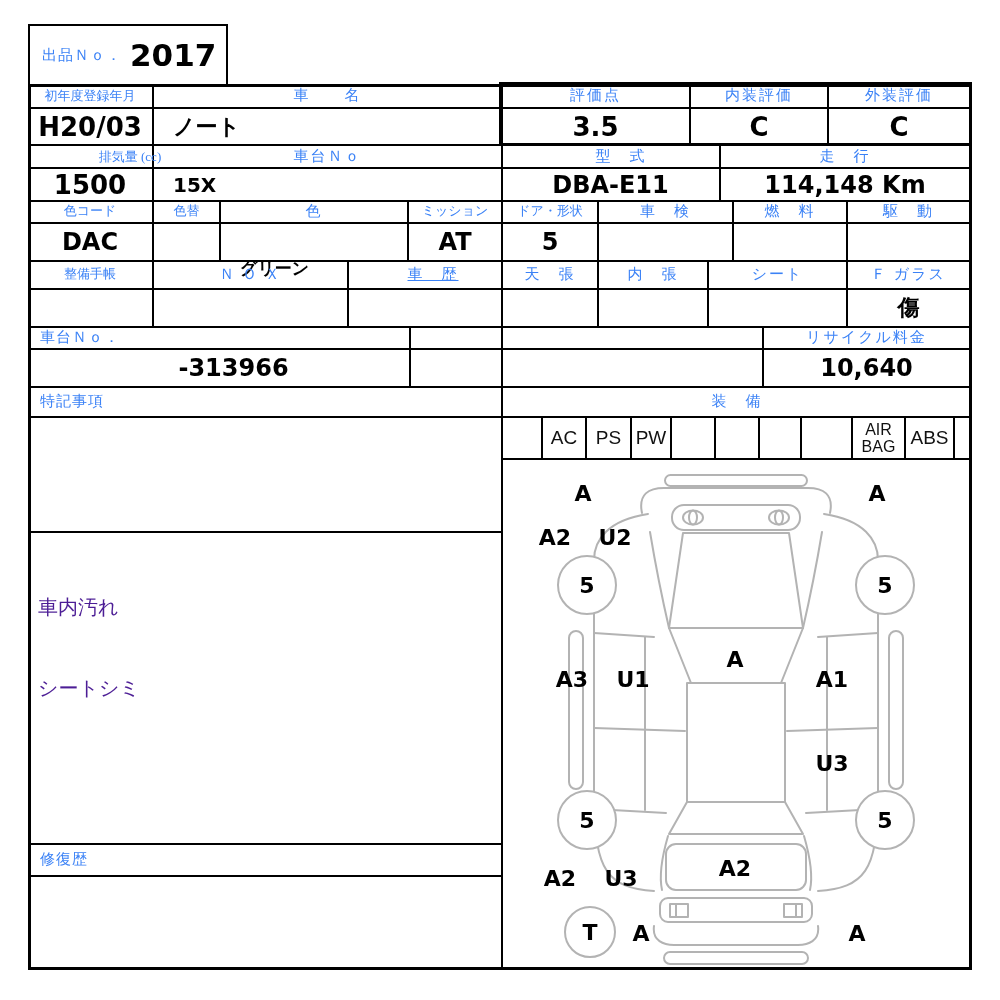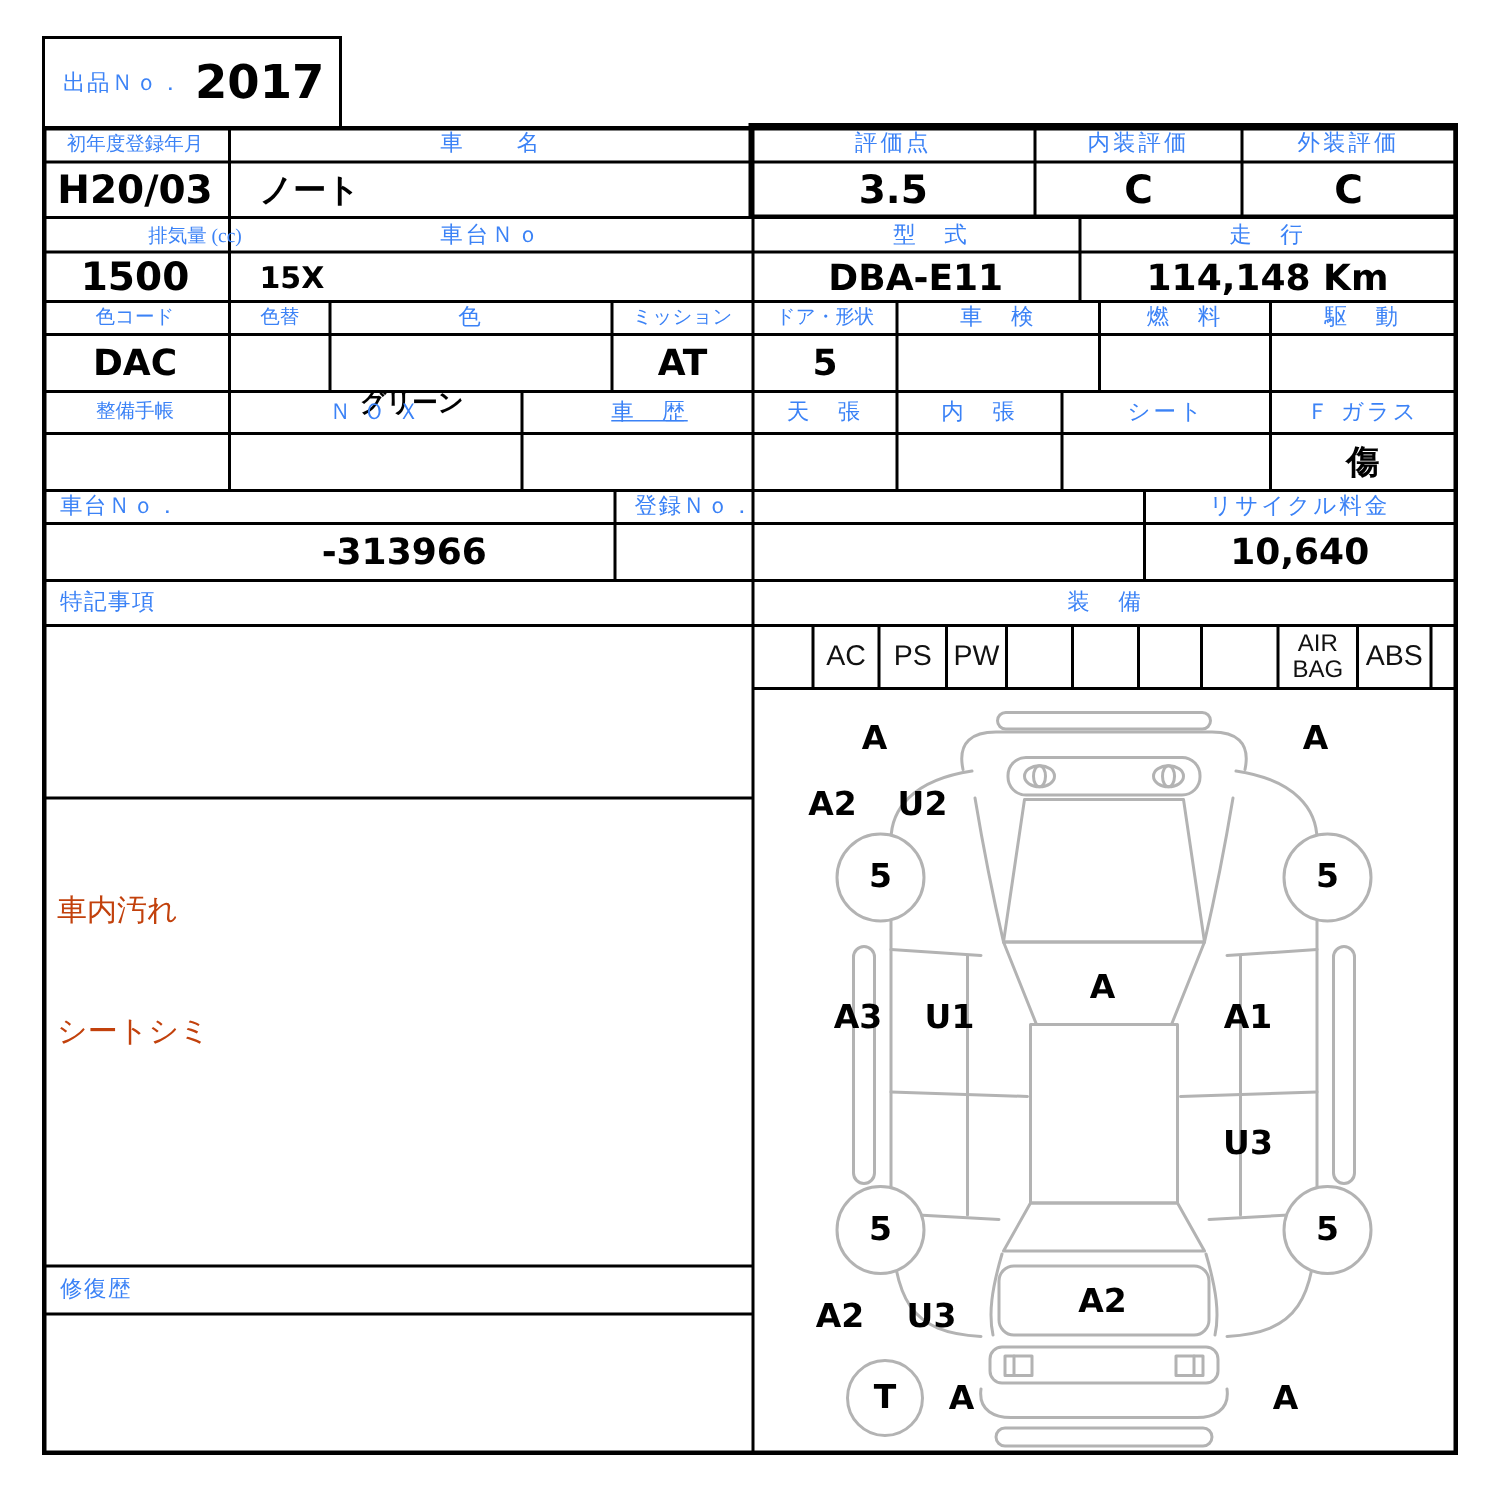--- a/index.html
+++ b/index.html
@@ -10,21 +10,21 @@
   .lotbox { position:absolute; box-sizing:border-box; border:2px solid #000; display:flex; align-items:center; padding-left:12px; gap:8px; }
   .h { position:absolute; display:flex; align-items:center; justify-content:center;
        font-family:"Liberation Serif","DejaVu Serif",serif; font-size:15px; color:#3b82f6; letter-spacing:2px; white-space:pre; }
   .h.small { font-size:13px; letter-spacing:0; }
   .h.left { justify-content:flex-start; padding-left:12px; letter-spacing:1px; }
   .v { position:absolute; display:flex; align-items:center; justify-content:center;
        font-family:"DejaVu Sans","Liberation Sans",sans-serif; font-weight:bold; font-size:24px; color:#000; white-space:pre; }
   .v.left { justify-content:flex-start; padding-left:19px; }
   .fs26 { font-size:26px; } .fs22 { font-size:22px; } .fs20 { font-size:20px; } .fs17 { font-size:17px; }
   .lotnum { font-family:"DejaVu Sans","Liberation Sans",sans-serif; font-weight:bold; font-size:31px; color:#000; }
-  .notes { position:absolute; font-size:20px; line-height:27px; color:#c2410c; white-space:pre; }
+  .notes { position:absolute; font-size:20px; line-height:27px; color:#4c1d95; white-space:pre; }
   .eqrow { position:absolute; display:flex; align-items:stretch; }
   .eq-cell { box-sizing:border-box; border-right:2px solid #000; display:flex; align-items:center; justify-content:center;
              font-size:19px; color:#111; text-align:center; }
   .eq-cell.eq-small { font-size:16px; line-height:17px; padding:0 2px; }
   .diagram { position:absolute; }
   .car { stroke:#b3b3b3; stroke-width:2; fill:none; stroke-linecap:round; stroke-linejoin:round; }
   .car-fill { stroke:#b3b3b3; stroke-width:2; fill:#ffffff; }
   .dlab { font-family:"DejaVu Sans","Liberation Sans",sans-serif; font-weight:bold; font-size:22px; fill:#000;
           text-anchor:middle; dominant-baseline:central; }
 </style>
@@ -121,23 +121,22 @@
   <div class="h" style="left:848px;top:260px;width:121px;height:28px;">Ｆ ガラス</div>
   <div class="v" style="left:28px;top:290px;width:124px;height:36px;"></div>
   <div class="v" style="left:154px;top:290px;width:193px;height:36px;"></div>
   <div class="v" style="left:349px;top:290px;width:152px;height:36px;"></div>
   <div class="v" style="left:503px;top:290px;width:94px;height:36px;"></div>
   <div class="v" style="left:599px;top:290px;width:108px;height:36px;"></div>
   <div class="v" style="left:709px;top:290px;width:137px;height:36px;"></div>
   <div class="v fs22" style="left:848px;top:290px;width:121px;height:36px;">傷</div>
 
   <div class="h left" style="left:28px;top:326px;width:381px;height:22px;">車台Ｎｏ．</div>
-  <div class="h left" style="left:411px;top:326px;width:351px;height:22px;">登録Ｎｏ．</div>
   <div class="h" style="left:764px;top:326px;width:205px;height:22px;">リサイクル料金</div>
-  <div class="v" style="left:28px;top:350px;width:411px;height:36px;padding-left:36px;">-313966</div>
+  <div class="v" style="left:28px;top:350px;width:411px;height:36px;">-313966</div>
   <div class="v" style="left:411px;top:350px;width:351px;height:36px;"></div>
   <div class="v" style="left:764px;top:350px;width:205px;height:36px;">10,640</div>
 
   <div class="h left" style="left:28px;top:386px;width:473px;height:30px;">特記事項</div>
   <div class="h" style="left:502px;top:386px;width:470px;height:30px;">装　備</div>
 
   <div class="eqrow" style="left:502px;top:418px;width:470px;height:40px;">
       <div class="eq-cell" style="width: 41px;"></div>
       <div class="eq-cell" style="width: 44px;">AC</div>
       <div class="eq-cell" style="width: 45px;">PS</div>

